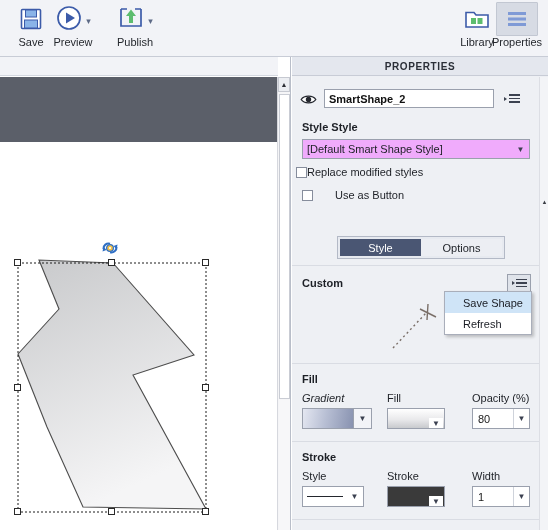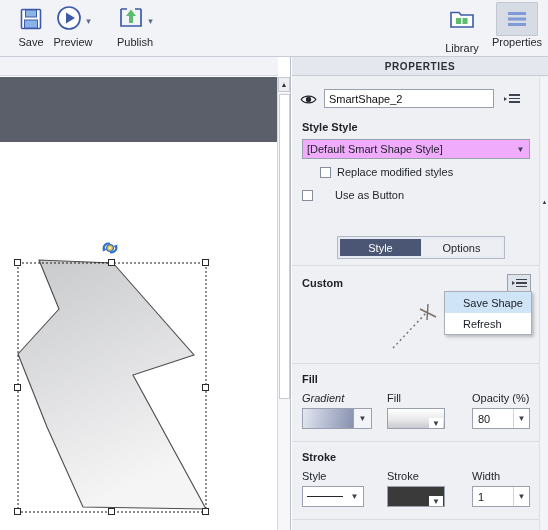--- a/index.html
+++ b/index.html
@@ -29,21 +29,21 @@
   }
   .tool-icon-row { height: 34px; display: flex; align-items: center; justify-content: center; }
   .tool-label { font-size: 11px; color: #25282e; line-height: 13px; }
   .caret-sm {
     display: inline-block; margin-left: 3px; color: #5d6a86; font-size: 9px;
     transform: translateY(2px);
   }
   #tb-save { left: 0px; }
   #tb-preview { left: 42px; }
   #tb-publish { left: 104px; }
-  #tb-library { left: 431px; justify-content: space-between; }
+  #tb-library { left: 446px; }
   #tb-properties { left: 486px; }
   #tb-properties .tool-icon-row {
     background: #d7dbe4; border: 1px solid #c2c7d2; width: 42px; border-radius: 1px;
   }
 
   
   #canvas-wrap {
     position: absolute; left: 0; top: 57px; width: 291px; height: 473px;
     background: #ffffff;
     border-right: 1px solid #b9bec9;
@@ -115,21 +115,21 @@
   .sec-label { font-weight: bold; font-size: 11px; color: #1d2026; }
   .field-label { font-size: 11px; color: #1d2026; }
 
   .eye {
     width: 16px; height: 12px; position: relative; flex: none;
   }
 
   input.txt {
     font-family: "Liberation Sans", sans-serif; font-size: 11px;
     height: 19px; border: 1px solid #9aa0ad; background: #ffffff;
-    padding: 1px 4px; color: #111; outline: none;
+    padding: 1px 4px; color: #111; outline: none; font-weight: bold;
   }
 
   .menu-icon-btn {
     width: 18px; height: 15px; display: flex; align-items: center;
     justify-content: center; gap: 1px;
   }
   .hamburger { display: flex; flex-direction: column; gap: 2px; }
   .hamburger i { display: block; width: 11px; height: 1.6px; background: #3c4250; }
   .tri-left { width: 0; height: 0; border-left: 3px solid #3c4250;
     border-top: 2.5px solid transparent; border-bottom: 2.5px solid transparent;
@@ -347,21 +347,21 @@
         </span>
       </div>
 
       <div style="position:absolute; left:10px; top:44px;" class="sec-label">Style Style</div>
 
       <div class="combo" style="position:absolute; left:10px; top:62px; width:228px;">
         <span>[Default Smart Shape Style]</span>
         <span class="arrow">▼</span>
       </div>
 
-      <div style="position:absolute; left:28px; top:89px; display:flex; align-items:center; gap:6px;">
+      <div style="position:absolute; left:4px; top:89px; display:flex; align-items:center; gap:0;">
         <span class="cbx"></span>
         <span class="field-label">Replace modified styles</span>
       </div>
 
       <div style="position:absolute; left:10px; top:112px; display:flex; align-items:center; gap:22px;">
         <span class="cbx"></span>
         <span class="field-label">Use as Button</span>
       </div>
 
       <div id="tabs">

